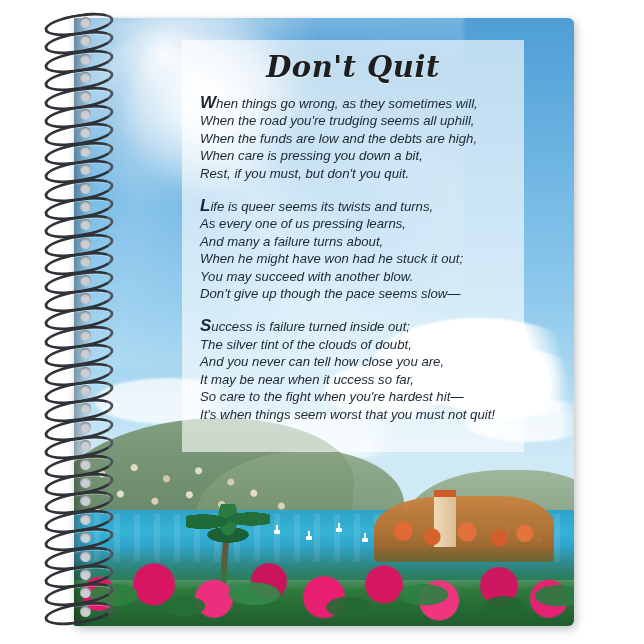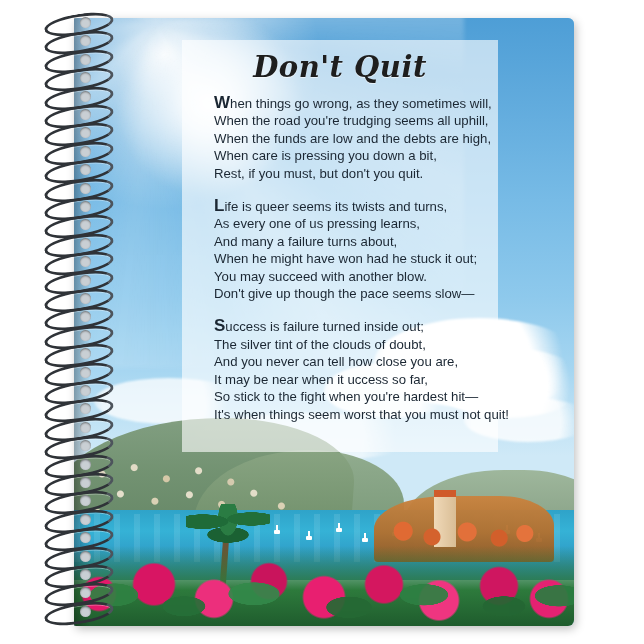--- a/index.html
+++ b/index.html
@@ -243,40 +243,41 @@
       radial-gradient(ellipse 30px 14px at 86% 62%, #246733 0 70%, transparent 72%),
       radial-gradient(ellipse 34px 15px at 97% 42%, #2b7c40 0 70%, transparent 72%);
     opacity: .92;
   }
 
   
   .poem-card {
     position: absolute;
     left: 108px;
     top: 22px;
-    width: 316px;
+    width: 342px;
     height: 412px;
     background: rgba(255,255,255,0.62);
     padding: 10px 14px 12px 14px;
     box-sizing: border-box;
   }
   .poem-title {
     font-family: "DejaVu Serif", serif;
     font-size: 29px;
     font-style: italic;
     font-weight: 700;
     color: #1e1e1e;
     text-align: center;
     letter-spacing: 0.5px;
     margin: 0 0 10px 0;
     text-shadow: 0 1px 0 rgba(255,255,255,0.6);
   }
   .stanza {
-    margin: 0 0 15px 14px;
+    margin: 0 0 15px 0;
     padding-left: 4px;
+    font-style: italic;
   }
   .stanza .line {
     font-family: "Liberation Sans", sans-serif;
     font-size: 13.2px;
     line-height: 17.4px;
     color: #1b2733;
     white-space: nowrap;
   }
   .stanza .line.first .dropcap {
     font-size: 17px;
@@ -389,21 +390,21 @@
         <div class="line">When he might have won had he stuck it out;</div>
         <div class="line">You may succeed with another blow.</div>
         <div class="line">Don't give up though the pace seems slow—</div>
       </div>
 
       <div class="stanza">
         <div class="line first"><span class="dropcap">S</span><span>uccess is failure turned inside out;</span></div>
         <div class="line">The silver tint of the clouds of doubt,</div>
         <div class="line">And you never can tell how close you are,</div>
         <div class="line">It may be near when it uccess so far,</div>
-        <div class="line">So stick to the fight when you're hardest hit—</div>
+        <div class="line">So care to the fight when you're hardest hit—</div>
         <div class="line">It's when things seem worst that you must not quit!</div>
       </div>
     </div>
 
   </div>
 
   <div class="page-edge"></div>
 
   <div class="spiral" id="spiral">
       <div class="coil" style="top: 0px;">

